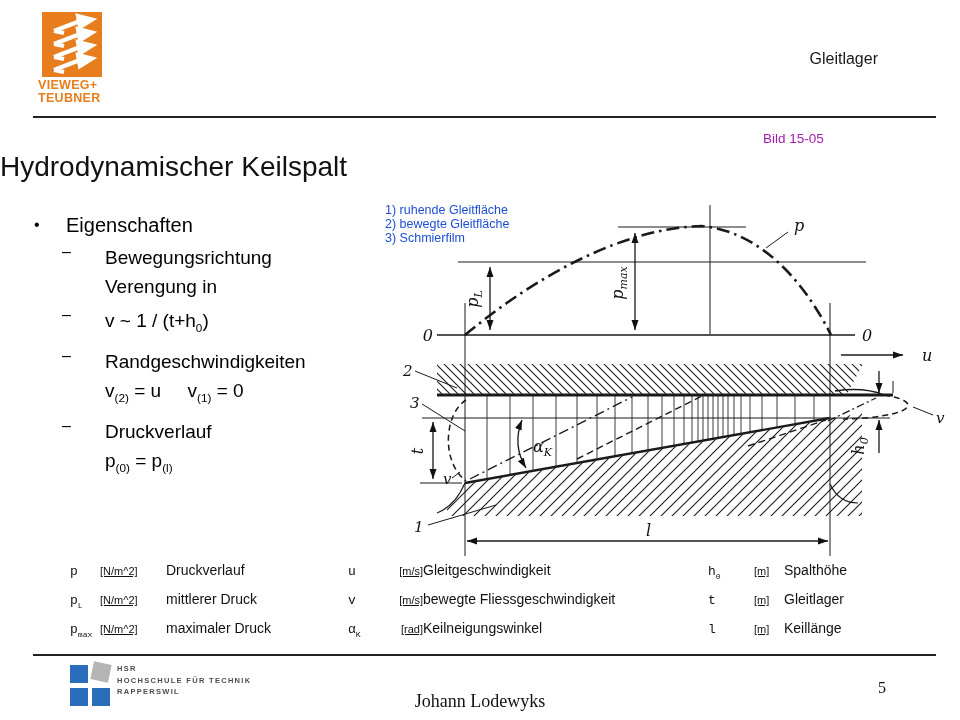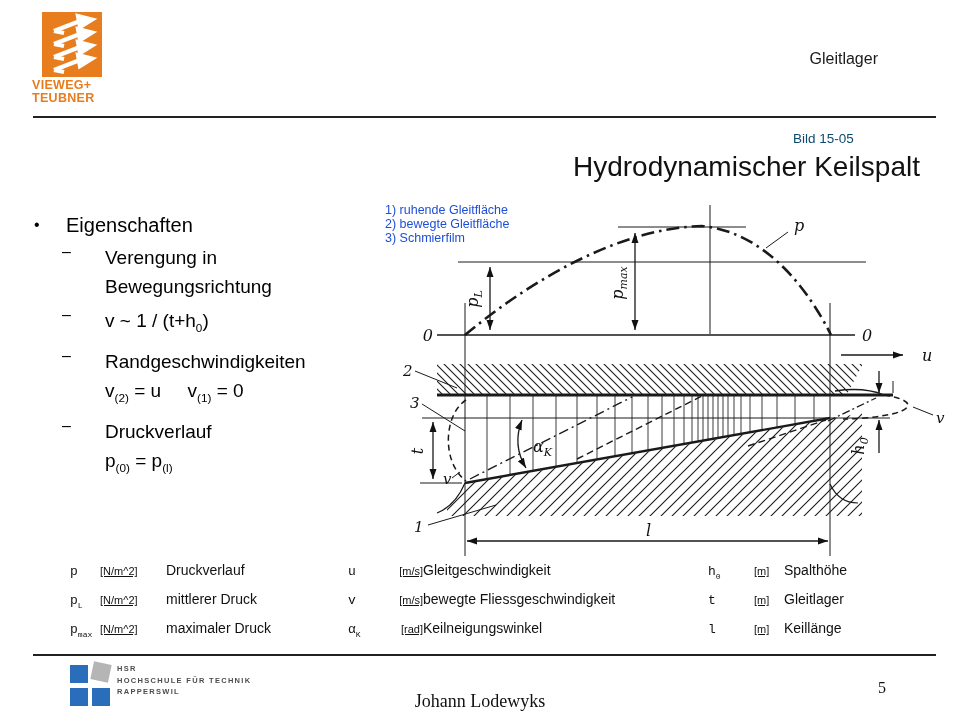--- a/index.html
+++ b/index.html
@@ -1,27 +1,27 @@
 <!DOCTYPE html>
 <html><head>
 <meta charset="utf-8">
 <style>
   html,body{margin:0;padding:0;background:#888;}
   .slide{position:relative;width:960px;height:720px;background:#ffffff;overflow:hidden;
          font-family:"Liberation Sans",sans-serif;color:#111;}
 
   
   .logo-box{position:absolute;left:42px;top:12px;width:60px;height:65px;background:#e87d1e;}
-  .logo-text{position:absolute;left:32px;top:79px;font-size:12.5px;font-weight:bold;
+  .logo-text{position:absolute;left:38px;top:79px;font-size:12.5px;font-weight:bold;
              color:#e87d1e;line-height:13px;letter-spacing:0.3px;}
   .book-title{position:absolute;left:148px;top:50px;font-size:20px;color:#1a1a1a;}
   .chapter{position:absolute;right:82px;top:50px;font-size:16px;color:#1a1a1a;}
   .hrule{position:absolute;left:33px;width:903px;height:2px;background:#222;}
-  .bild-ref{position:absolute;left:793px;top:131px;font-size:13.5px;color:#0c4a6e;}
-  .page-title{position:absolute;left:0;top:151px;width:920px;text-align:right;
+  .bild-ref{position:absolute;left:763px;top:131px;font-size:13.5px;color:#a21caf;}
+  .page-title{position:absolute;left:0;top:151px;width:920px;text-align:left;
               font-size:28px;color:#111;}
 
   
   .bullets{position:absolute;left:28px;top:212px;width:360px;color:#000;}
   .b-title{display:flex;font-size:20px;line-height:26px;}
   .b-dot{width:32px;padding-left:6px;font-size:16px;}
   .sub-item{display:flex;margin:5px 0 0 34px;}
   .sub-dash{width:43px;flex:none;}
   .sub-lines{flex:1;}
   .f-line{font-size:19px;line-height:29px;white-space:pre-wrap;}
@@ -101,22 +101,22 @@
   <div class="page-title">Hydrodynamischer Keilspalt</div>
 
   <div class="bullets">
     <div class="b-title">
       <span class="b-dot">•</span>
       <span>Eigenschaften</span>
     </div>
     <div class="sub-item">
       <span class="sub-dash">–</span>
       <span class="sub-lines">
+        <div class="f-line">Bewegungsrichtung</div>
         <div class="f-line">Verengung in</div>
-        <div class="f-line">Bewegungsrichtung</div>
       </span>
     </div>
     <div class="sub-item">
       <span class="sub-dash">–</span>
       <span class="sub-lines">
         <div class="f-line">v ~ 1 / (t+h<sub>0</sub>)</div>
       </span>
     </div>
     <div class="sub-item">
       <span class="sub-dash">–</span>

